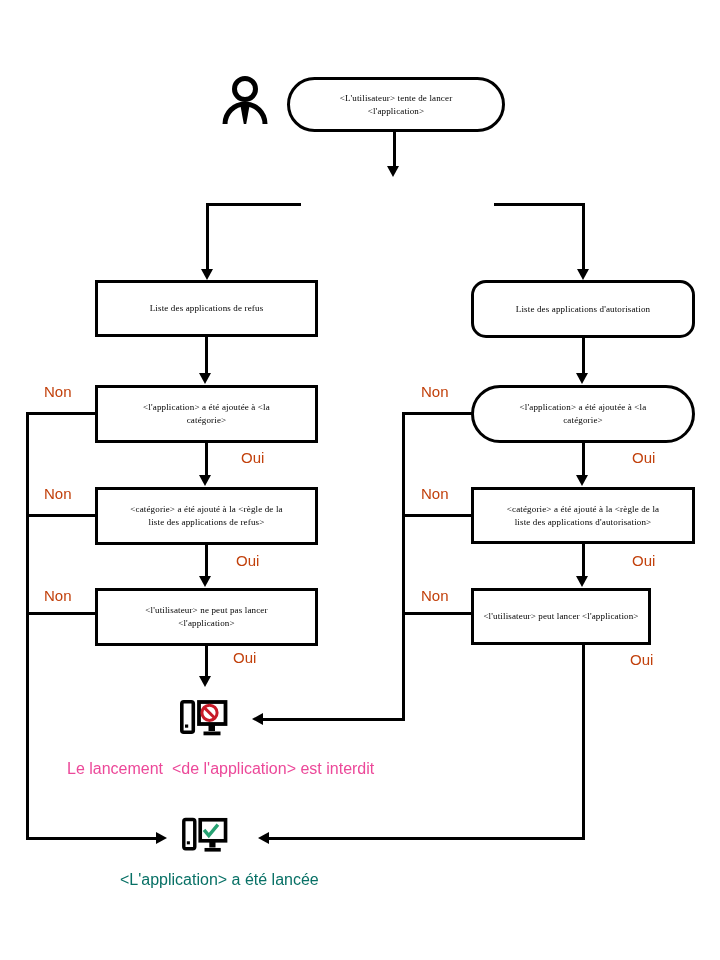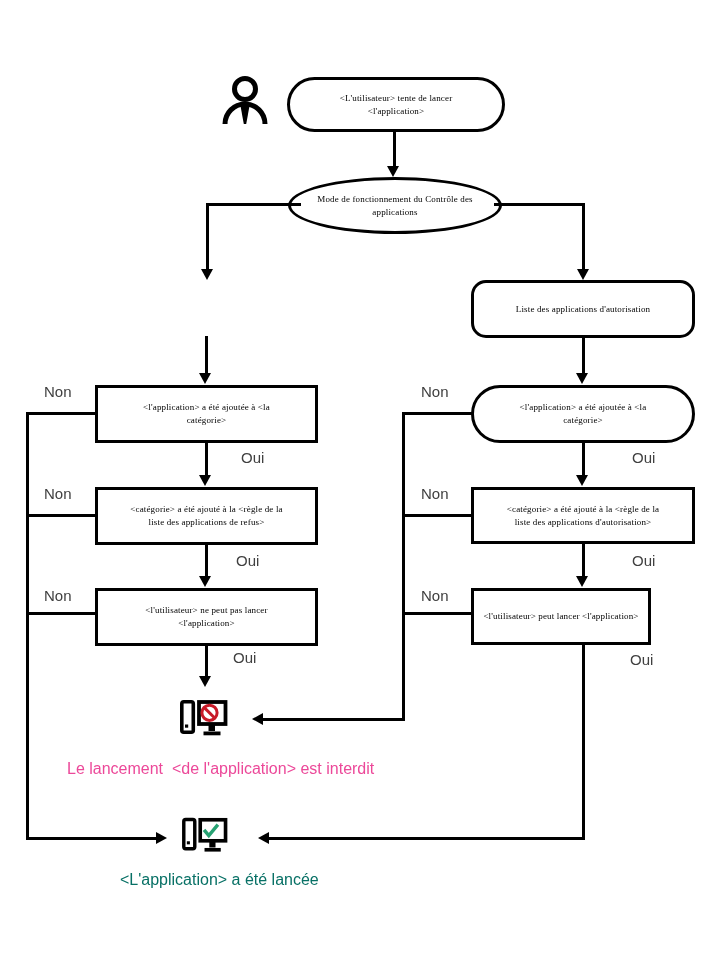--- a/index.html
+++ b/index.html
@@ -15,21 +15,21 @@
   }
   .node .ln{white-space:nowrap;font-family:Liberation Serif, serif;}
   .stadium{border-radius:29px;}
   .ellipse{border-radius:50%;}
   .h-line{position:absolute;height:3px;background:#000;}
   .v-line{position:absolute;width:3px;background:#000;}
   .arr{position:absolute;width:0;height:0;}
   .arr-down{border-left:6px solid transparent;border-right:6px solid transparent;border-top:11px solid #000;}
   .arr-right{border-top:6px solid transparent;border-bottom:6px solid transparent;border-left:11px solid #000;}
   .arr-left{border-top:6px solid transparent;border-bottom:6px solid transparent;border-right:11px solid #000;}
-  .lbl{position:absolute;font-size:15px;line-height:16px;color:#404040;}
+  .lbl{position:absolute;font-size:15px;line-height:16px;color:#c2410c;}
   .caption{position:absolute;font-size:16px;line-height:18px;white-space:pre;}
   .caption-blocked{color:#ec4899;}
   .caption-launched{color:#077065;}
   .icon{position:absolute;}
 </style>
 </head>
 <body>
 
 <div class="canvas">
 
@@ -40,33 +40,32 @@
   </svg>
 
   <div class="node stadium" style="left:287px;top:77px;width:218px;height:55px;">
     <div class="ln">&lt;L'utilisateur&gt; tente de lancer</div>
     <div class="ln">&lt;l'application&gt;</div>
   </div>
 
   <div class="v-line" style="left:393px;top:131px;height:36px;"></div>
   <div class="arr arr-down" style="left:387px;top:166px;"></div>
 
-  <div class="node ellipse" style="left:288px;top:177px;width:214px;height:57px;">
-    <div class="ln">Mode de fonctionnement du Contrôle des</div>
-    <div class="ln">applications</div>
-  </div>
 
   <div class="h-line" style="left:206px;top:203px;width:95px;"></div>
   <div class="v-line" style="left:206px;top:203px;height:66px;"></div>
   <div class="arr arr-down" style="left:201px;top:269px;"></div>
 
   <div class="h-line" style="left:494px;top:203px;width:91px;"></div>
   <div class="v-line" style="left:582px;top:203px;height:66px;"></div>
   <div class="arr arr-down" style="left:577px;top:269px;"></div>
 
+  <div class="node" style="left:95px;top:280px;width:223px;height:57px;">
+    <div class="ln">Liste des applications de refus</div>
+  </div>
 
   <div class="node" style="left:471px;top:280px;width:224px;height:58px;border-radius:15px;">
     <div class="ln">Liste des applications d'autorisation</div>
   </div>
 
   <div class="v-line" style="left:205px;top:336px;height:37px;"></div>
   <div class="arr arr-down" style="left:199px;top:373px;"></div>
 
   <div class="v-line" style="left:205px;top:442px;height:34px;"></div>
   <div class="arr arr-down" style="left:199px;top:475px;"></div>

